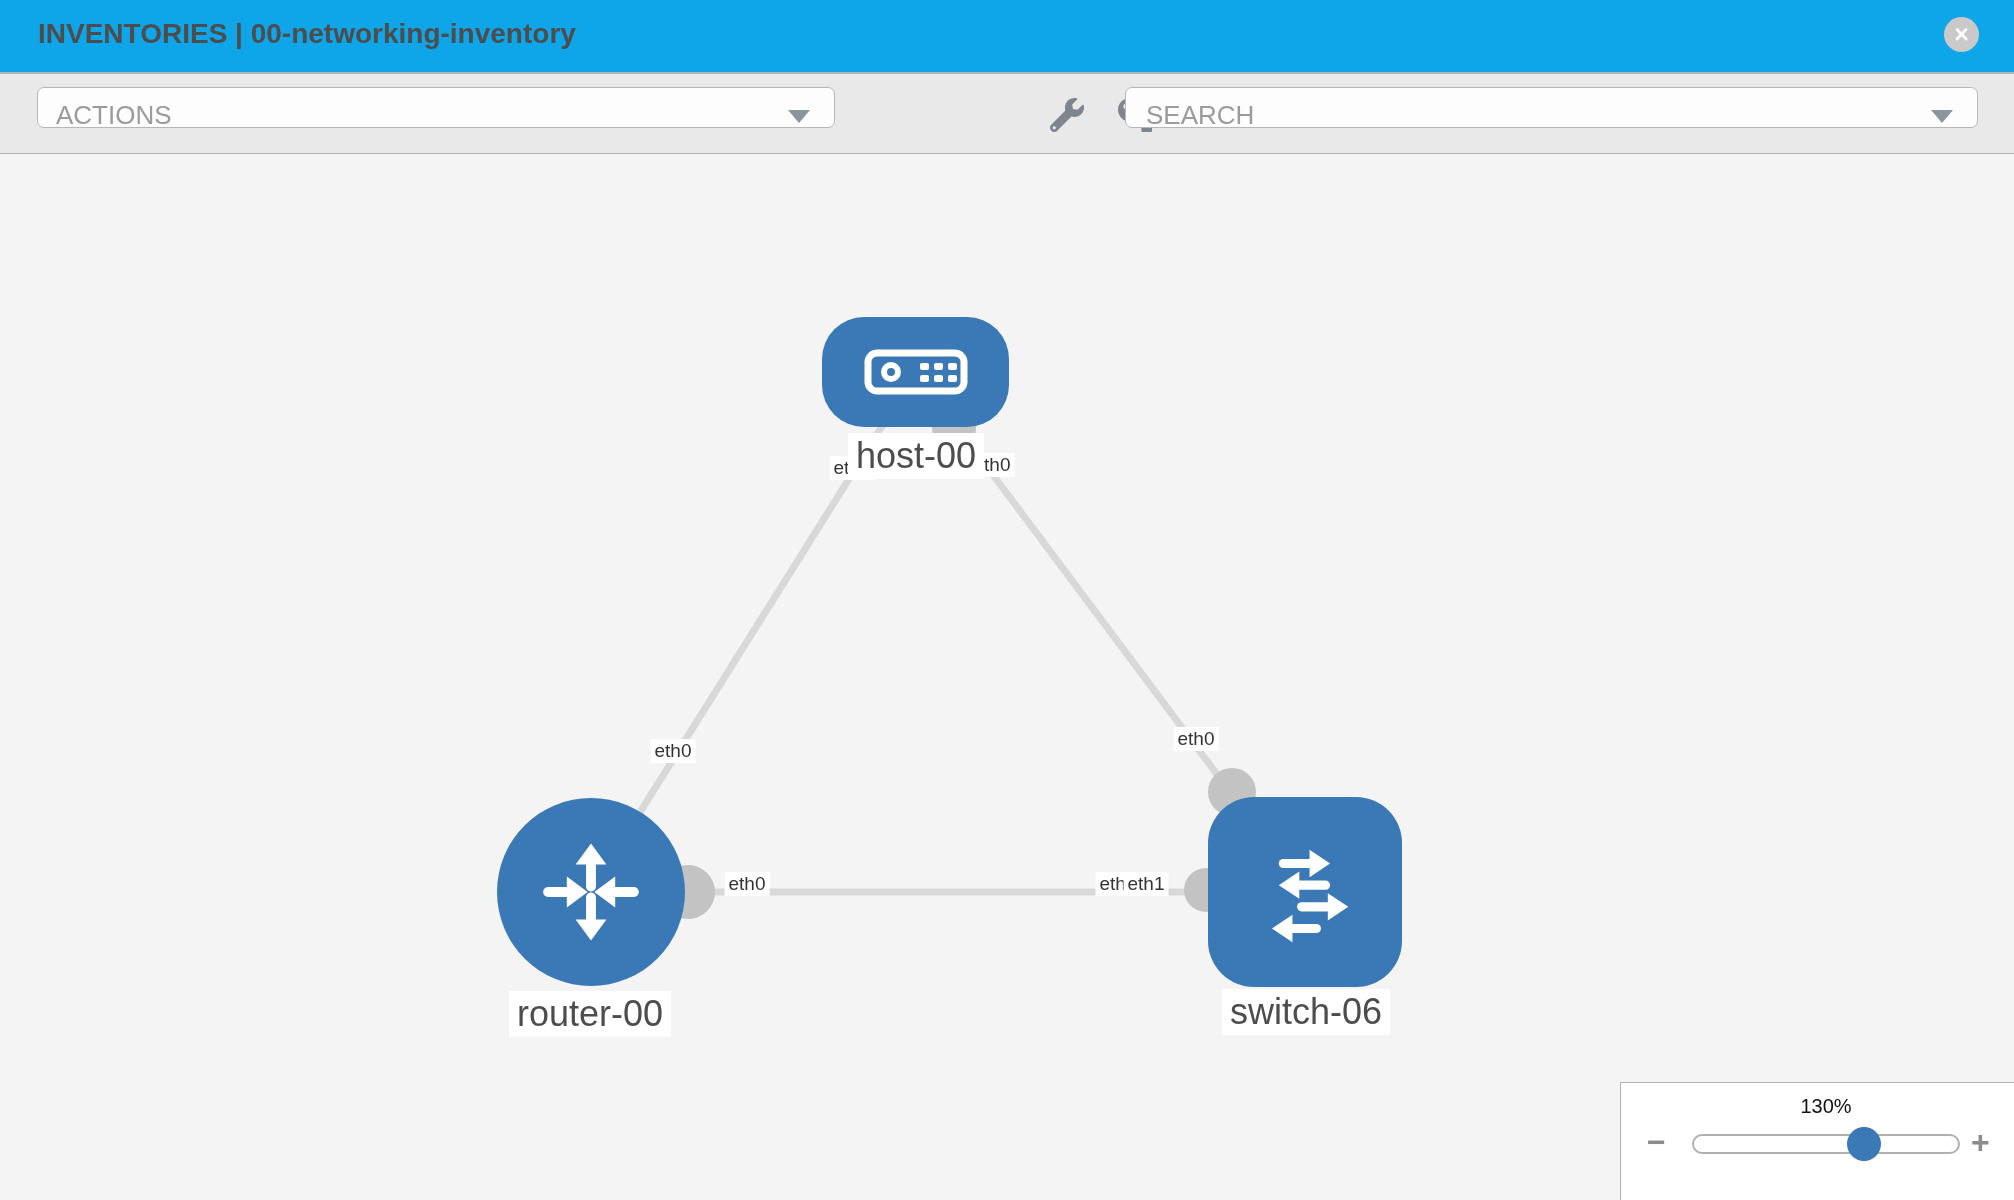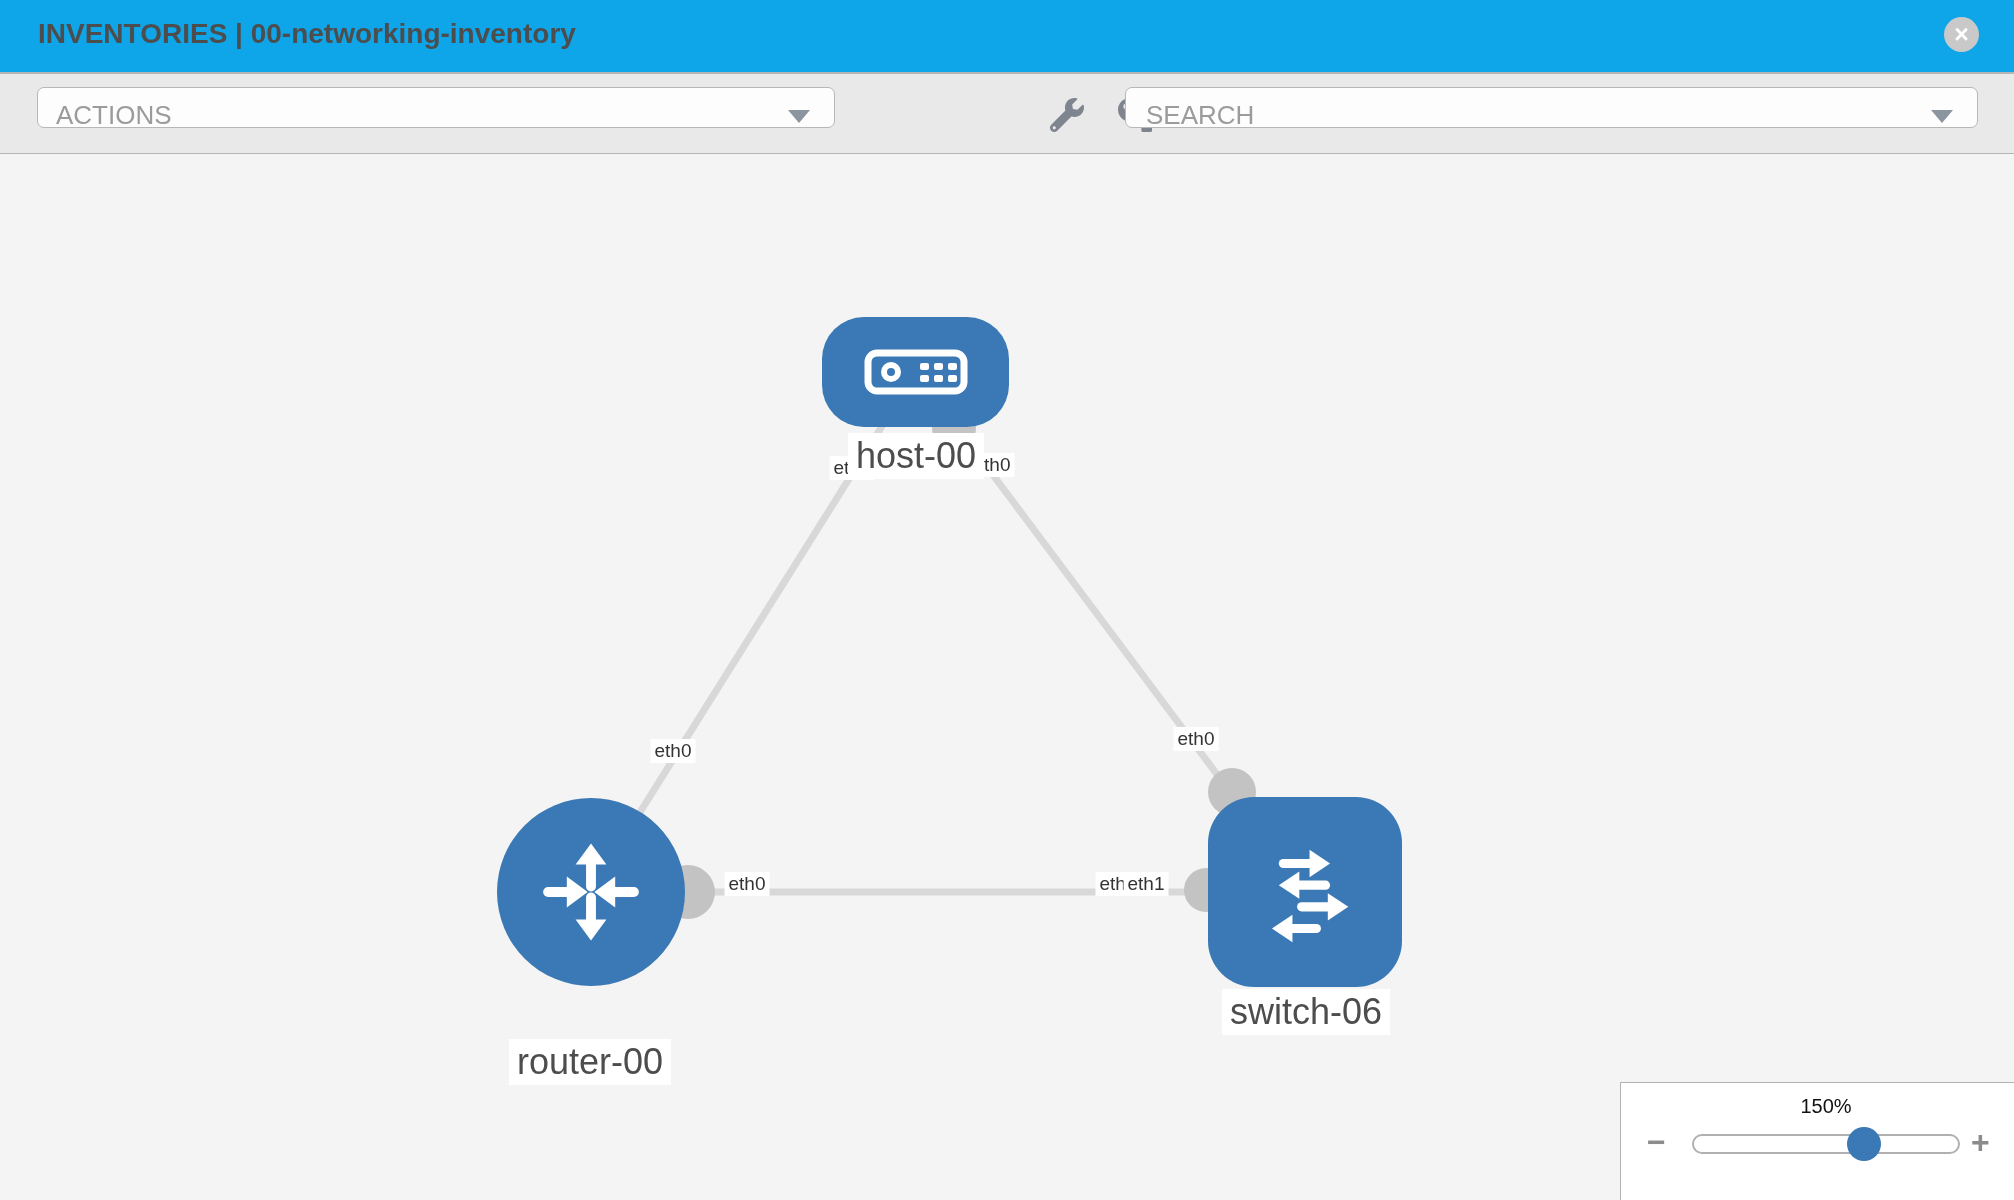--- a/index.html
+++ b/index.html
@@ -145,33 +145,33 @@
           <path d="M27 44 L45 32 L45 56 Z" stroke="none"></path>
           <line x1="47" y1="63" x2="73" y2="63"></line>
           <path d="M88 63 L70 51 L70 75 Z" stroke="none"></path>
           <line x1="60" y1="82" x2="36" y2="82"></line>
           <path d="M21 82 L39 70 L39 94 Z" stroke="none"></path>
         </g>
       </svg>
     </div>
 
     <div class="chip node-label" style="left:916px; top:302px;">host-00</div>
-    <div class="chip node-label" style="left:590px; top:860px;margin-top:48px;">router-00</div>
+    <div class="chip node-label" style="left:590px; top:860px;">router-00</div>
     <div class="chip node-label" style="left:1306px; top:858px;">switch-06</div>
 
     <div class="chip eth-label" style="left:852px; top:314px;">eth0</div>
     <div class="chip eth-label" style="left:992px; top:311px;">eth0</div>
     <div class="chip eth-label" style="left:673px; top:597px;">eth0</div>
     <div class="chip eth-label" style="left:1196px; top:585px;">eth0</div>
     <div class="chip eth-label" style="left:747px; top:730px;">eth0</div>
     <div class="chip eth-label" style="left:1118px; top:730px;">eth0</div>
     <div class="chip eth-label eth-front" style="left:1146px; top:730px;">eth1</div>
 
     <div class="zoom-panel">
-      <div class="zoom-level">150%</div>
+      <div class="zoom-level">130%</div>
       <div class="zoom-minus">−</div>
       <div class="zoom-track"></div>
       <div class="zoom-thumb"></div>
       <div class="zoom-plus">+</div>
     </div>
 
   </div>
 </div>
 
 </body></html>

